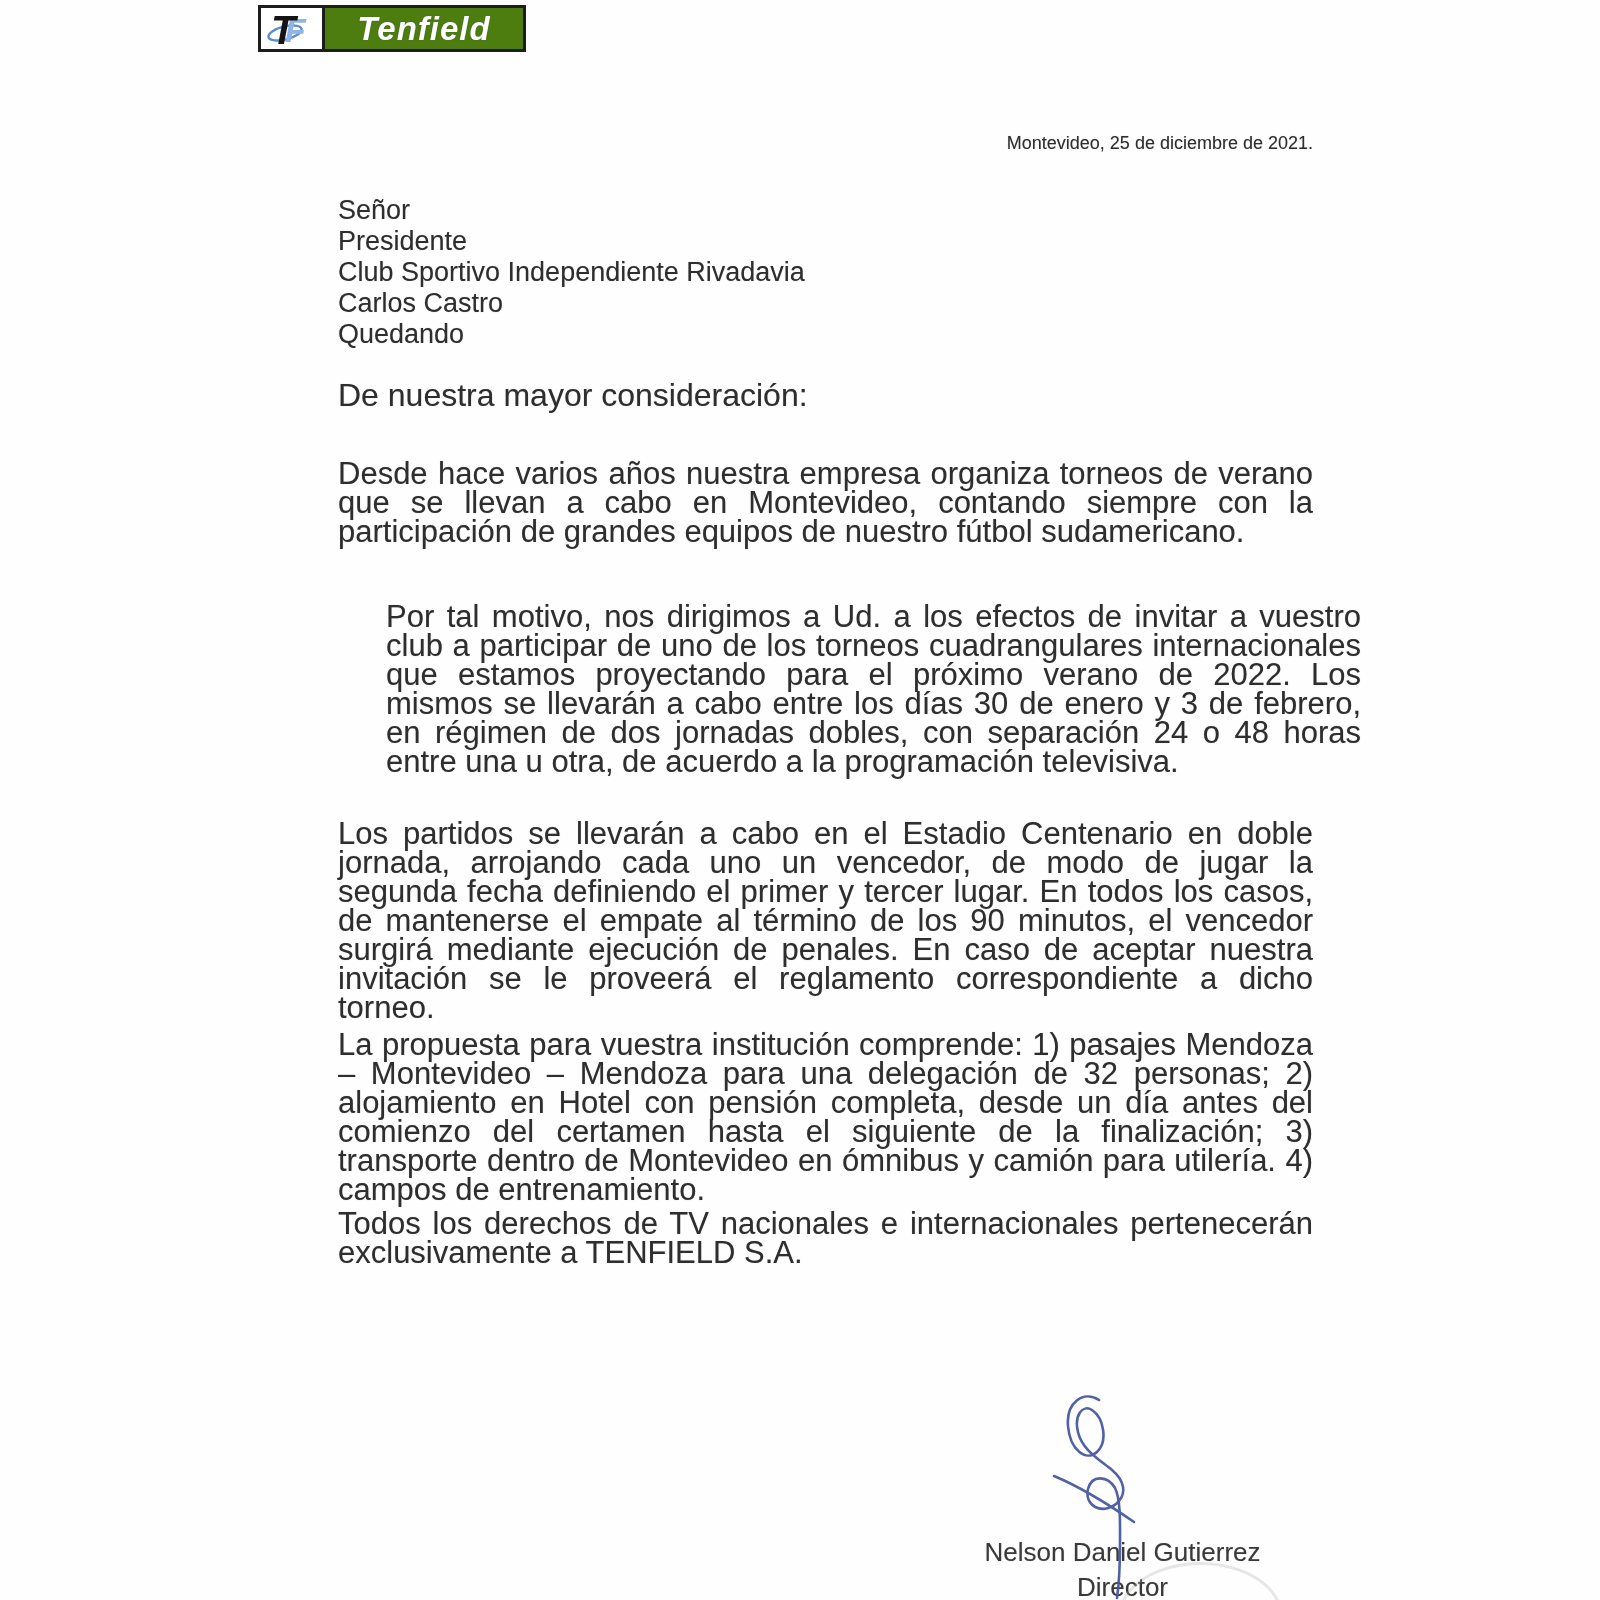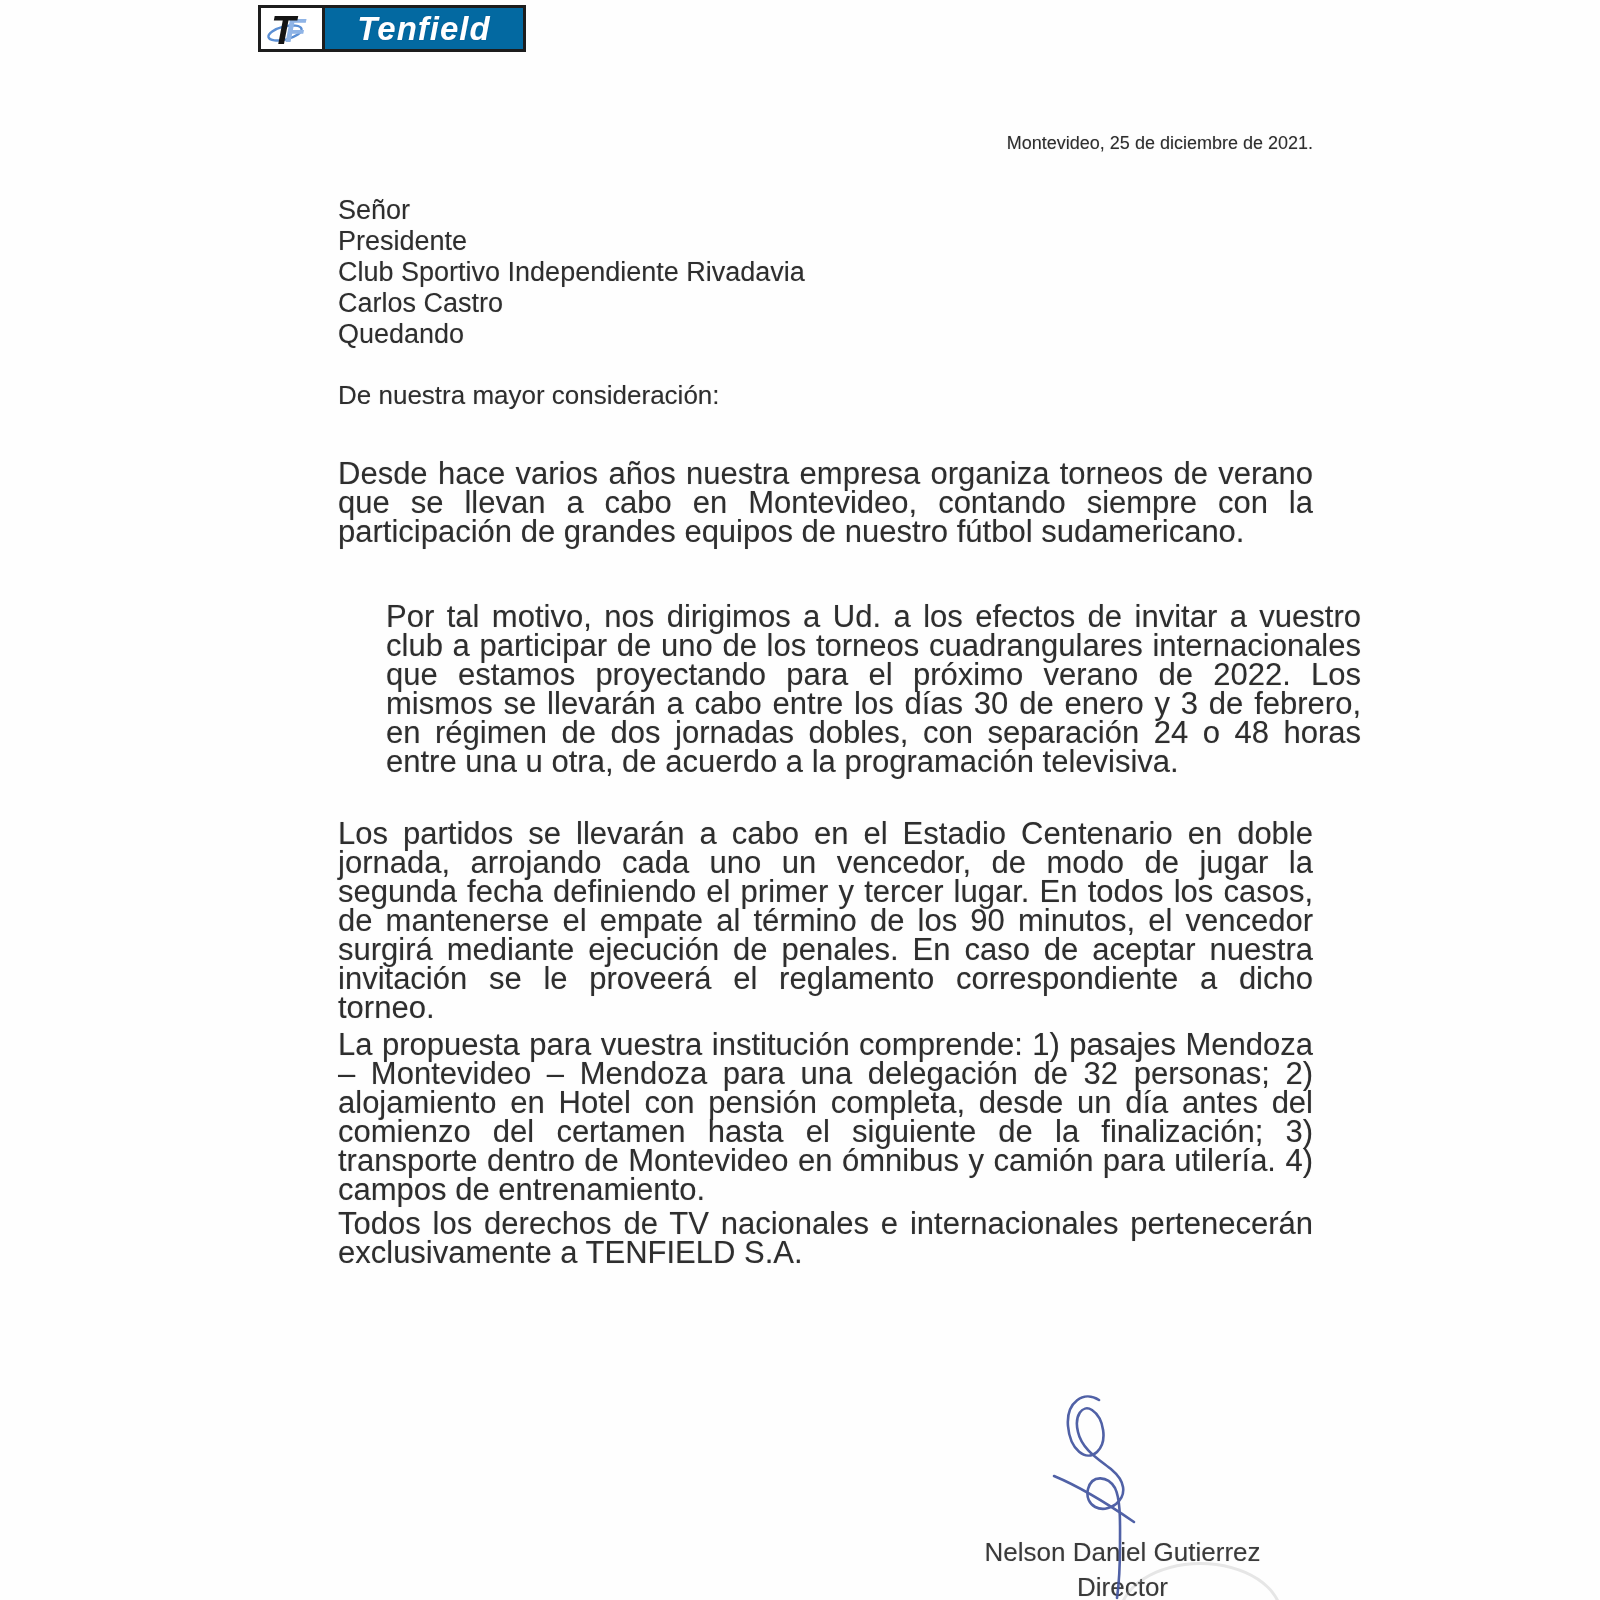--- a/index.html
+++ b/index.html
@@ -46,21 +46,21 @@
     text-align: right; font-size: 18px; line-height: 35px;
     text-shadow: 0 0 1px rgba(0,0,0,.25);
   }
   .recipient {
     position: absolute; left: 338px; top: 195px; width: 975px;
     font-size: 27px; line-height: 31px;
     text-shadow: 0 0 1px rgba(0,0,0,.25);
   }
   .salutation {
     position: absolute; left: 338px; top: 378px; width: 975px;
-    font-size: 26px; line-height: 35px;
+    font-size: 32px; line-height: 35px;
     text-shadow: 0 0 1px rgba(0,0,0,.25);
   }
   .bodytext {
     position: absolute; left: 338px; width: 975px;
     font-size: 31px; line-height: 29px;
     text-align: justify;
     text-shadow: 0 0 1px rgba(0,0,0,.25);
   }
   .p1 { top: 459px; }
   .p2 { top: 602px; margin-left: 48px; }
@@ -95,21 +95,21 @@
 <div class="page">
 
   <div class="logo">
     <div class="logo-icon-cell">
       <svg width="58" height="41" viewBox="0 0 58 41">
         <ellipse cx="22" cy="25" rx="17" ry="6.5" fill="none" stroke="#5b8fd4" stroke-width="2.4" transform="rotate(-14 22 25)"></ellipse>
         <text x="22" y="34" font-family="Liberation Sans, sans-serif" font-size="34" font-weight="bold" font-style="italic" fill="#8fb4e6">F</text>
         <text x="8" y="36" font-family="Liberation Sans, sans-serif" font-size="40" font-weight="bold" font-style="italic" fill="#141414">T</text>
       </svg>
     </div>
-    <div class="logo-text-cell" style="background:#0369a1">
+    <div class="logo-text-cell" style="background:#4d7c0f">
       <span>Tenfield</span>
     </div>
   </div>
 
   <div class="dateline">Montevideo, 25 de diciembre de 2021.</div>
 
   <div class="recipient">
     <div>Señor</div>
     <div>Presidente</div>
     <div>Club Sportivo Independiente Rivadavia</div>

